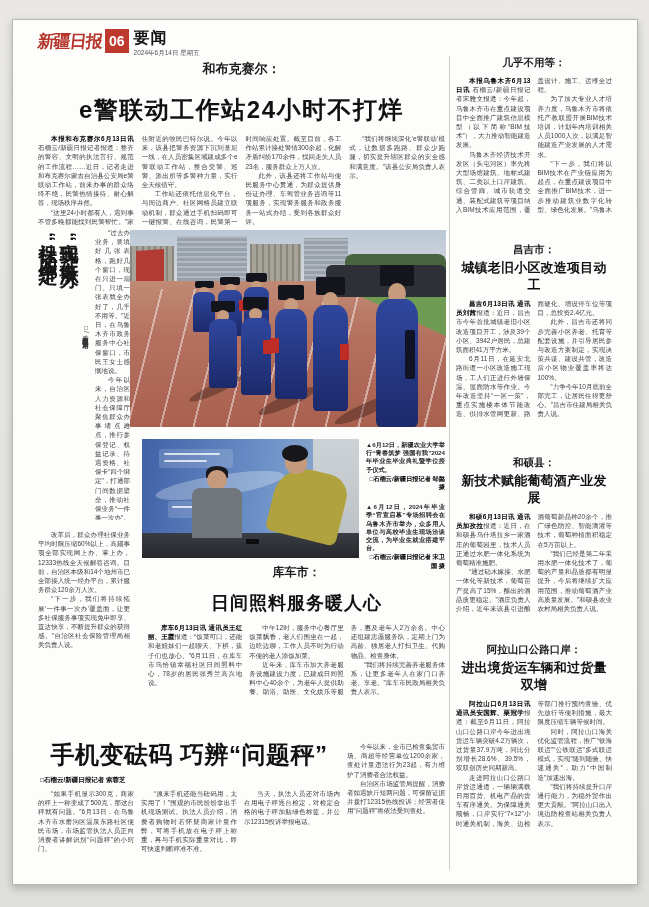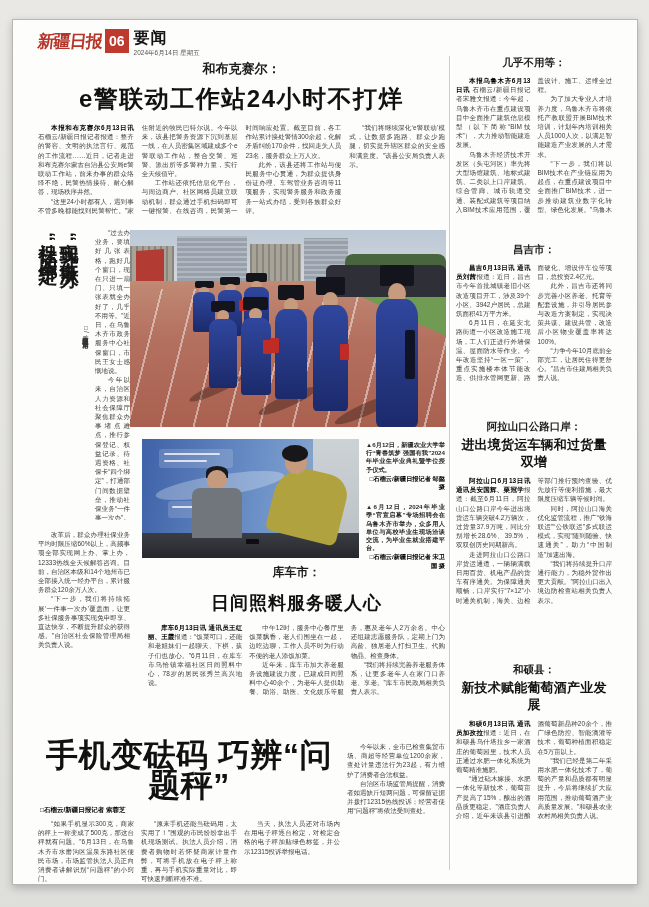--- a/index.html
+++ b/index.html
@@ -22,21 +22,21 @@
   .plist{display:contents}
   .cols2{column-count:2;column-gap:7px}
   .cols3{column-count:3;column-gap:7px}
   .cols4{column-count:4;column-gap:8px}
 
   .kicker{text-align:center;font-weight:700;color:#1c1c1c}
   .headline{text-align:center;font-weight:900;color:#111}
 
   
   .lead{position:absolute;left:25px;top:40px;width:407px}
-  .lead .kicker{font-size:13px;margin-bottom:6px}
+  .lead .kicker{font-size:13px;margin-bottom:17px}
   .lead .headline{font-size:24px;letter-spacing:1.5px;line-height:30px}
   .lead .bt{margin-top:9px;height:112px;overflow:hidden}
 
   
   .rail-left{position:absolute;left:25px;top:208px;width:92px}
   .rail-row{display:flex;height:296px}
   .vtitle{writing-mode:vertical-lr;white-space:pre-line;font-size:19px;line-height:21px;font-weight:900;color:#161616;letter-spacing:2px;height:282px;width:44px}
   .vbyline{writing-mode:vertical-lr;font-size:6.3px;line-height:7.5px;color:#333;margin-top:96px;height:170px;width:13px}
   .railcol{width:35px;height:292px;overflow:hidden}
   .railbottom{margin-top:6px;height:212px;overflow:hidden}
@@ -83,21 +83,21 @@
   .phone{position:absolute;left:48%;bottom:12%;width:6%;height:4%;background:#0e0e10;border-radius:1px}
 
   
   .kuche{position:absolute;left:135px;top:544px;width:297px}
   .kuche .kicker{font-size:12px;margin-bottom:9px}
   .kuche .headline{font-size:18px;line-height:26px;letter-spacing:1px}
   .kuche .bt{margin-top:7px;height:118px;overflow:hidden}
 
   
   .phone-art{position:absolute;left:25px;top:720px;width:302px}
-  .phone-art .headline{font-size:32px;line-height:30px;letter-spacing:0.5px}
+  .phone-art .headline{font-size:24px;line-height:30px;letter-spacing:0.5px}
   .phone-byline{font-size:6.5px;font-weight:900;color:#000;margin:6px 0 4px 2px}
   .phone-art .bt{height:88px;overflow:hidden}
   .phone-side{position:absolute;left:334px;top:722px;width:98px;height:134px;overflow:hidden}
 
   
   .divider{position:absolute;left:436px;top:36px;height:814px;border-left:1px solid #cfccc6}
   .rail-right{position:absolute;left:443px;top:36px;width:156px}
   .rart{margin-bottom:15px}
   .rart .kicker{font-size:10.5px;margin-bottom:2px}
   .rart .headline{font-size:13px;line-height:17px;letter-spacing:0.2px}
@@ -261,39 +261,40 @@
     <div class="rart">
       <div class="kicker">几乎不用等：</div>
       <div class="bt cols2 h-bim">
         <p><strong>本报乌鲁木齐6月13日讯 </strong><span>石榴云/新疆日报记者宋雅文报道：今年起，乌鲁木齐市在重点建设项目中全面推广建筑信息模型（以下简称“BIM技术”），大力推动智能建造发展。</span></p>
         <div class="plist"><p>乌鲁木齐经济技术开发区（头屯河区）率先将大型场馆建筑、地标式建筑、二类以上口岸建筑、综合管廊、城市轨道交通、装配式建筑等项目纳入BIM技术应用范围，覆盖设计、施工、运维全过程。</p><p>为了加大专业人才培养力度，乌鲁木齐市将依托产教联盟开展BIM技术培训，计划年内培训相关人员1000人次，以满足智能建造产业发展的人才需求。</p><p>“下一步，我们将以BIM技术在产业链应用为起点，在重点建设项目中全面推广BIM技术，进一步推动建筑业数字化转型、绿色化发展。”乌鲁木齐市建设局相关负责人说。</p></div>
       </div>
     </div>
 
     <div class="rart">
       <div class="kicker">昌吉市：</div>
+      <div class="headline">城镇老旧小区改造项目动工</div>
       <div class="bt cols2 h-cj">
         <p><strong>昌吉6月13日讯 通讯员刘茜</strong><span>报道：近日，昌吉市今年首批城镇老旧小区改造项目开工，涉及39个小区、3942户居民，总建筑面积41万平方米。</span></p>
         <div class="plist"><p>6月11日，在延安北路街道一小区改造施工现场，工人们正进行外墙保温、屋面防水等作业。今年改造坚持“一区一策”，重点实施楼本体节能改造、供排水管网更新、路面硬化、增设停车位等项目，总投资2.4亿元。</p><p>此外，昌吉市还将同步完善小区养老、托育等配套设施，并引导居民参与改造方案制定，实现决策共谋、建设共管，改造后小区物业覆盖率将达100%。</p><p>“力争今年10月底前全部完工，让居民住得更舒心。”昌吉市住建局相关负责人说。</p></div>
       </div>
+    </div>
+
+    <div class="rart">
+      <div class="kicker">和硕县：</div>
+      <div class="headline">新技术赋能葡萄酒产业发展</div>
+      <div class="bt cols2 h-hs">
+        <p><strong>和硕6月13日讯 通讯员加孜拉</strong><span>报道：近日，在和硕县乌什塔拉乡一家酒庄的葡萄园里，技术人员正通过水肥一体化系统为葡萄精准施肥。</span></p>
+        <div class="plist"><p>“通过砧木嫁接、水肥一体化等新技术，葡萄亩产提高了15%，酿出的酒品质更稳定。”酒庄负责人介绍，近年来该县引进酿酒葡萄新品种20余个，推广绿色防控、智能滴灌等技术，葡萄种植面积稳定在5万亩以上。</p><p>“我们已经是第二年采用水肥一体化技术了，葡萄的产量和品质都有明显提升，今后将继续扩大应用范围，推动葡萄酒产业高质量发展。”和硕县农业农村局相关负责人说。</p></div>
+      </div>
+
     </div>
 
     <div class="rart">
       <div class="kicker">阿拉山口公路口岸：</div>
       <div class="headline tight">进出境货运车辆和过货量双增</div>
       <div class="bt cols2 h-al">
         <p><strong>阿拉山口6月13日讯 通讯员安国辉、栗冠学</strong><span>报道：截至6月11日，阿拉山口公路口岸今年进出境货运车辆突破4.2万辆次，过货量37.9万吨，同比分别增长28.6%、39.5%，双双创历史同期新高。</span></p>
         <div class="plist"><p>走进阿拉山口公路口岸货运通道，一辆辆满载日用百货、机电产品的货车有序通关。为保障通关顺畅，口岸实行“7×12”小时通关机制，海关、边检等部门推行预约查验、优先放行等便利措施，最大限度压缩车辆等候时间。</p><p>同时，阿拉山口海关优化监管流程，推广“铁海联运”“公铁联运”多式联运模式，实现“随到随验、快速通关”，助力“中国制造”加速出海。</p><p>“我们将持续提升口岸通行能力，为稳外贸作出更大贡献。”阿拉山口出入境边防检查站相关负责人表示。</p></div>
       </div>
     </div>
 
-    <div class="rart">
-      <div class="kicker">和硕县：</div>
-      <div class="headline">新技术赋能葡萄酒产业发展</div>
-      <div class="bt cols2 h-hs">
-        <p><strong>和硕6月13日讯 通讯员加孜拉</strong><span>报道：近日，在和硕县乌什塔拉乡一家酒庄的葡萄园里，技术人员正通过水肥一体化系统为葡萄精准施肥。</span></p>
-        <div class="plist"><p>“通过砧木嫁接、水肥一体化等新技术，葡萄亩产提高了15%，酿出的酒品质更稳定。”酒庄负责人介绍，近年来该县引进酿酒葡萄新品种20余个，推广绿色防控、智能滴灌等技术，葡萄种植面积稳定在5万亩以上。</p><p>“我们已经是第二年采用水肥一体化技术了，葡萄的产量和品质都有明显提升，今后将继续扩大应用范围，推动葡萄酒产业高质量发展。”和硕县农业农村局相关负责人说。</p></div>
-      </div>
-
-    </div>
-
   </div>
 </div>
 
 </body></html>

